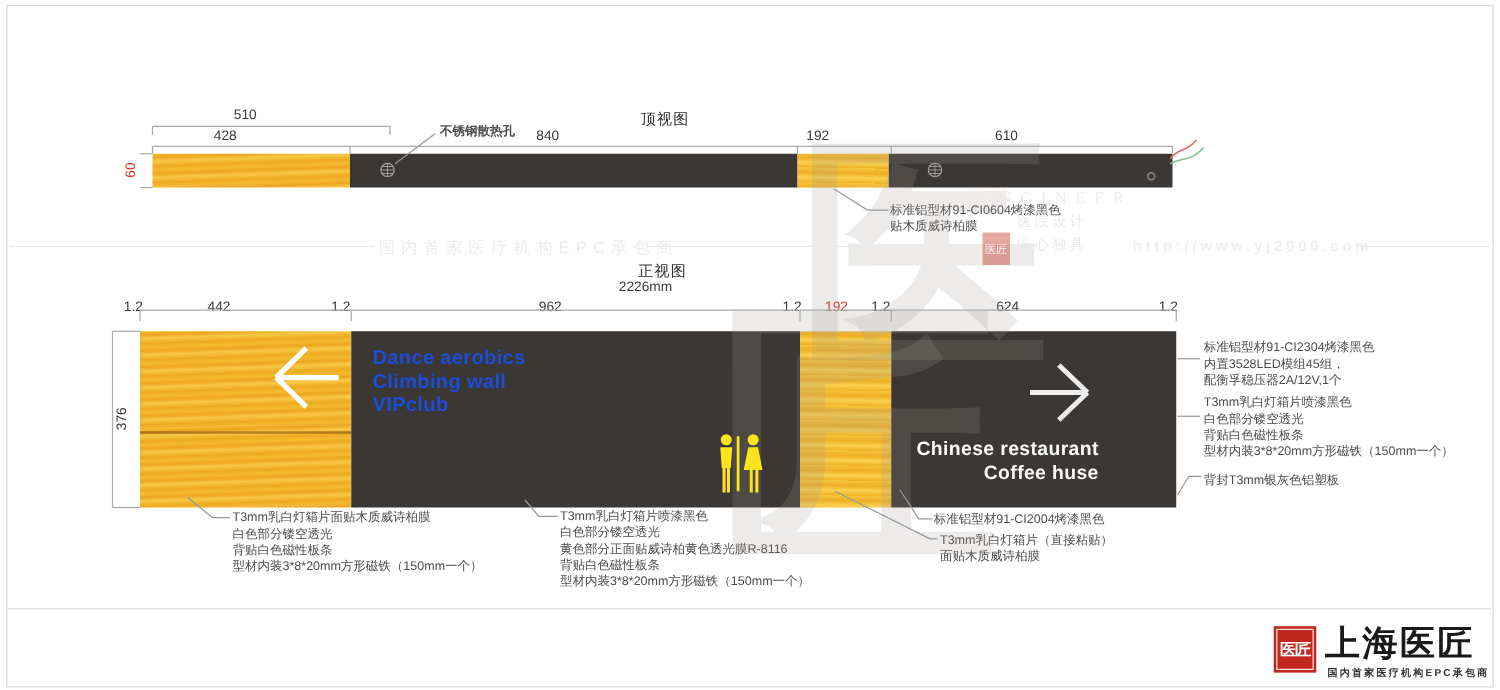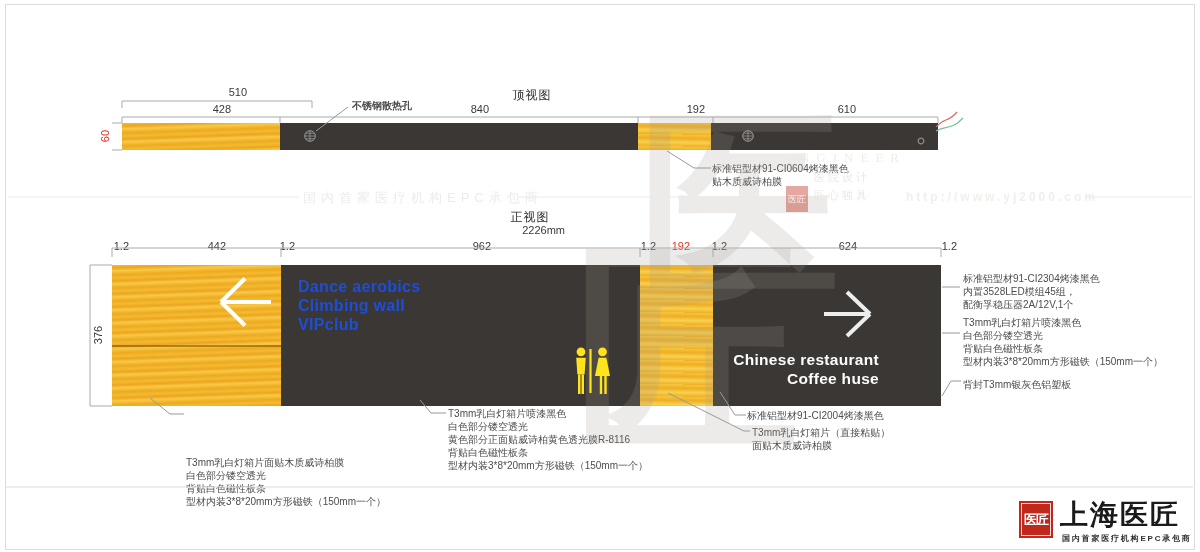--- a/index.html
+++ b/index.html
@@ -4,21 +4,21 @@
 <style>
   html,body{margin:0;padding:0;background:#fff;}
   #canvas{position:relative;width:1200px;height:552px;background:#fff;
           font-family:"Liberation Sans",sans-serif;overflow:hidden;}
   .abs{position:absolute;}
   .frame{left:5px;top:4px;width:1188px;height:544px;border:1px solid #dcdcdc;}
   .blackp{background:#3a3734;}
   .wood{background:repeating-linear-gradient(178deg,#f3bc31 0px,#eda520 3px,#f8c945 6px,#edaa20 10px,#f2b92f 13px);}
   .wood2{background:repeating-linear-gradient(181deg,#f6c63e 0px,#eeae24 4px,#f9d04f 8px,#efb026 12px);}
   .seam::after{content:"";position:absolute;left:0;right:0;top:57%;height:2px;background:rgba(112,62,8,.5);}
-  .dim{font-size:11px;color:#3a3a3a;text-align:right;white-space:nowrap;}
+  .dim{font-size:11px;color:#3a3a3a;text-align:left;white-space:nowrap;}
   .red{color:#e33122;}
   .vtitle{font-size:12px;color:#2e2e2e;text-align:center;letter-spacing:1px;white-space:nowrap;}
   .anno{font-size:10px;color:#4d4d4d;line-height:13px;white-space:nowrap;}
   .signtext-l{font-size:16px;line-height:19px;font-weight:bold;color:#1d4ed8;letter-spacing:.3px;}
   .signtext-r{font-size:15.5px;line-height:18.5px;font-weight:bold;color:#fdfdfd;text-align:right;letter-spacing:.3px;}
   .wm{white-space:nowrap;}
   .rot{transform:rotate(-90deg);text-align:center;}
   svg{display:block;}
 </style>
 </head>
@@ -127,21 +127,21 @@
     </g>
     <rect x="15.4" y="2" width="2.2" height="44" fill="#ffe41c"></rect>
     <g fill="#ffe41c">
       <circle cx="28.5" cy="4.8" r="4.4"></circle>
       <path d="M24.6,10.8 H32.4 L36,29 H21 Z"></path>
       <rect x="25.8" y="29" width="2.4" height="18"></rect>
       <rect x="30.3" y="29" width="2.4" height="18"></rect>
     </g>
   </svg>
 
-  <div class="abs anno" style="left:186px;top:408px;margin-top:48px;">
+  <div class="abs anno" style="left:186px;top:408px;">
       <div>T3mm乳白灯箱片面贴木质威诗柏膜</div>
       <div>白色部分镂空透光</div>
       <div>背贴白色磁性板条</div>
       <div>型材内装3*8*20mm方形磁铁（150mm一个）</div>
     </div>
   <div class="abs anno" style="left:448px;top:407px;">
       <div>T3mm乳白灯箱片喷漆黑色</div>
       <div>白色部分镂空透光</div>
       <div>黄色部分正面贴威诗柏黄色透光膜R-8116</div>
       <div>背贴白色磁性板条</div>

